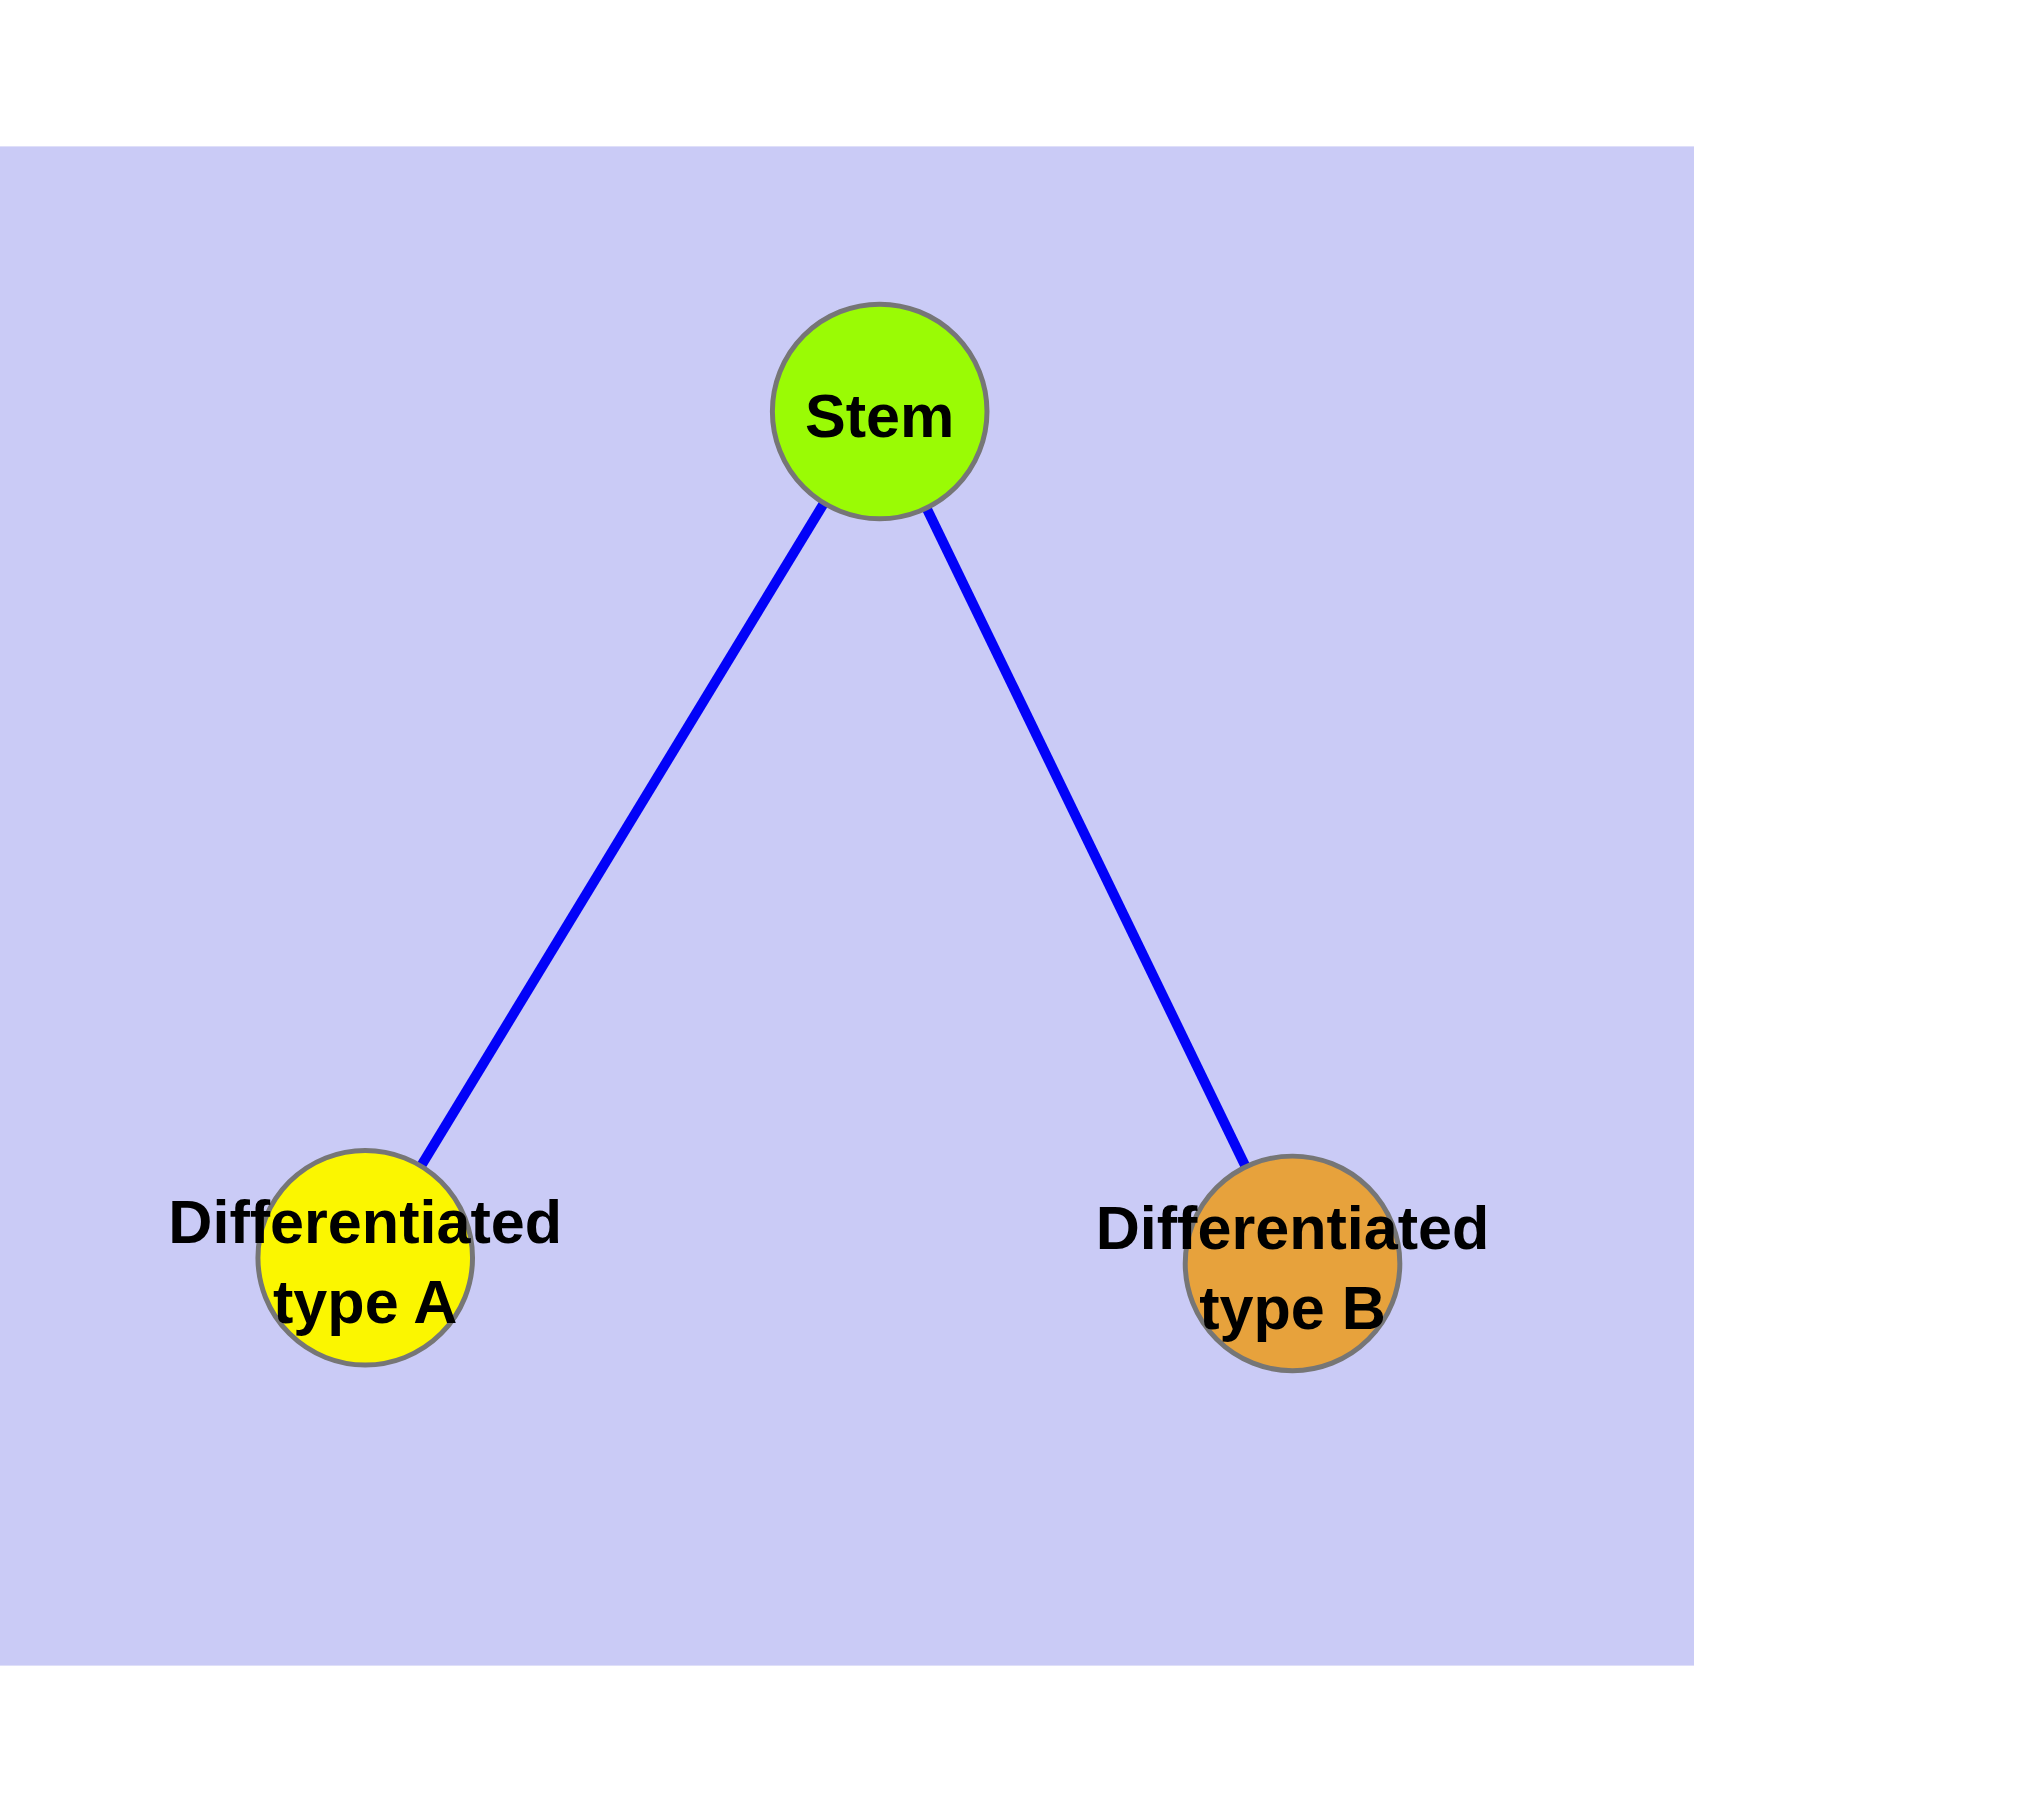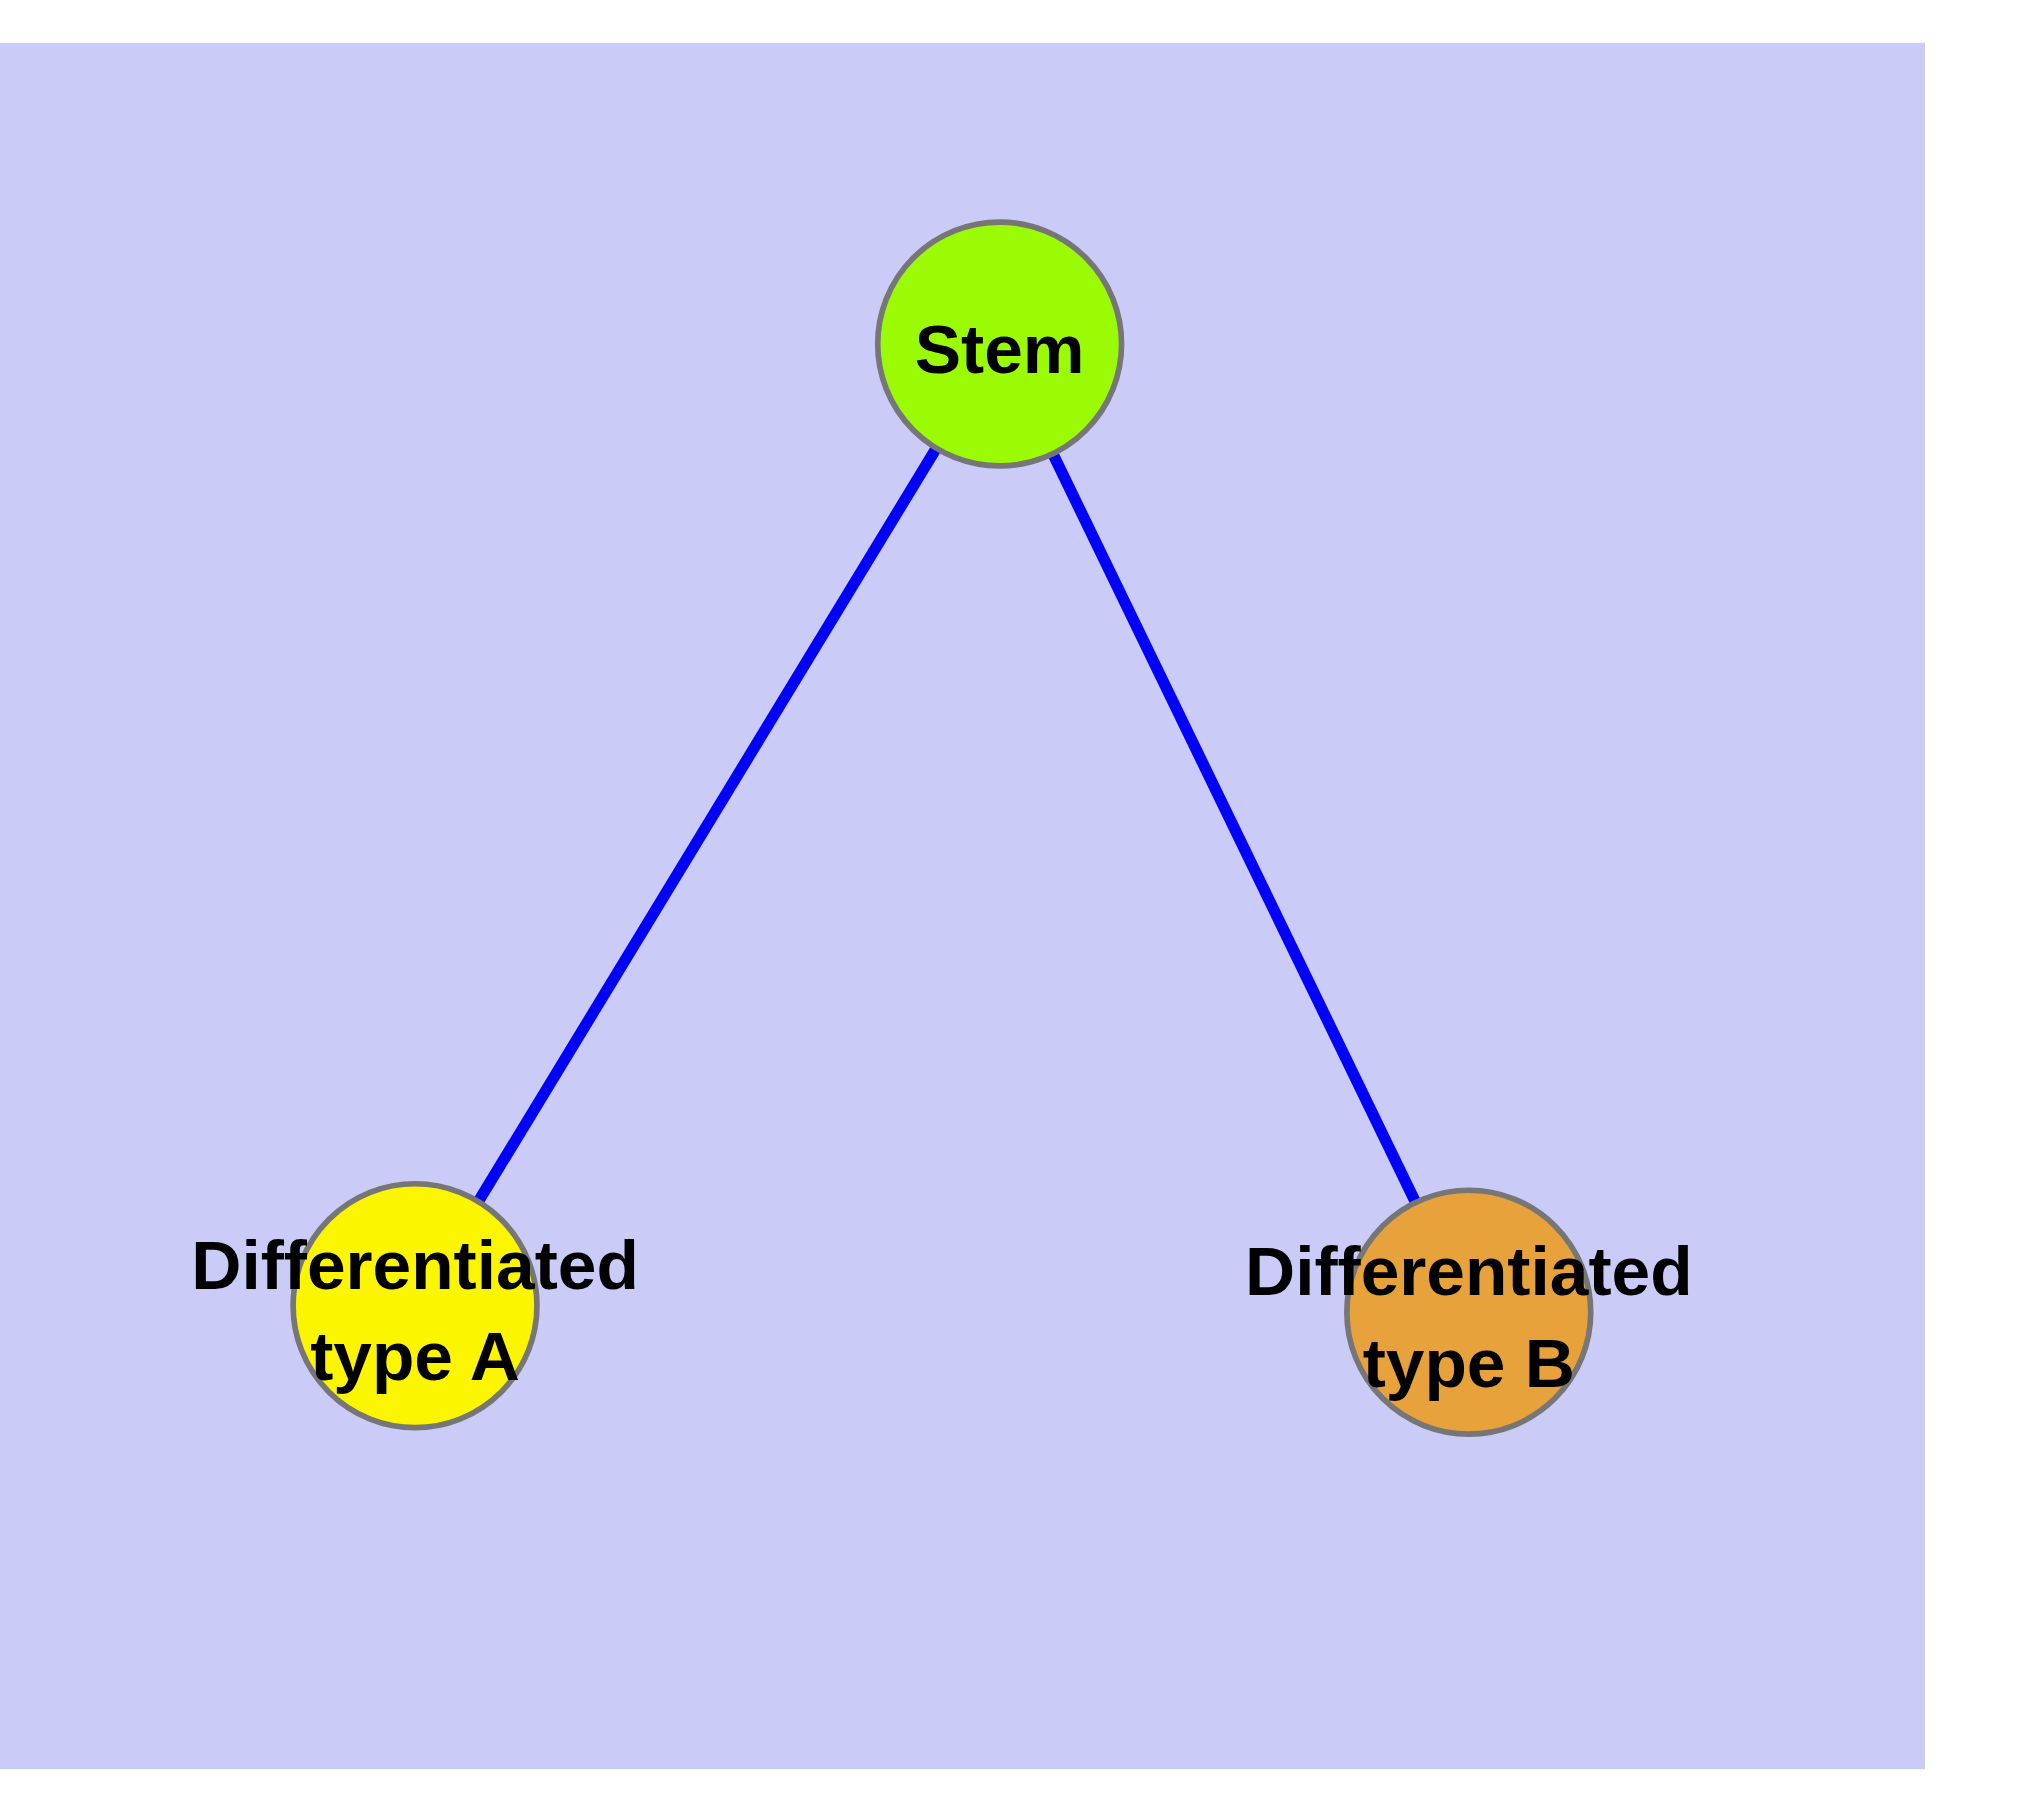--- a/index.html
+++ b/index.html
@@ -2,21 +2,21 @@
 <html style="font-size:13.6px"><head>
 <meta charset="utf-8">
 <style>
   html, body {
     margin: 0;
     padding: 0;
     background: #ffffff;
   }
   .figure-wrap {
     position: relative;
-    width: 1925px;
+    width: 1694px;
     height: 1812px;
     overflow: hidden;
     font-family: "Liberation Sans", "DejaVu Sans", sans-serif;
   }
   svg.graph {
     display: block;
     width: 100%;
     height: 100%;
   }
   .node-label {

